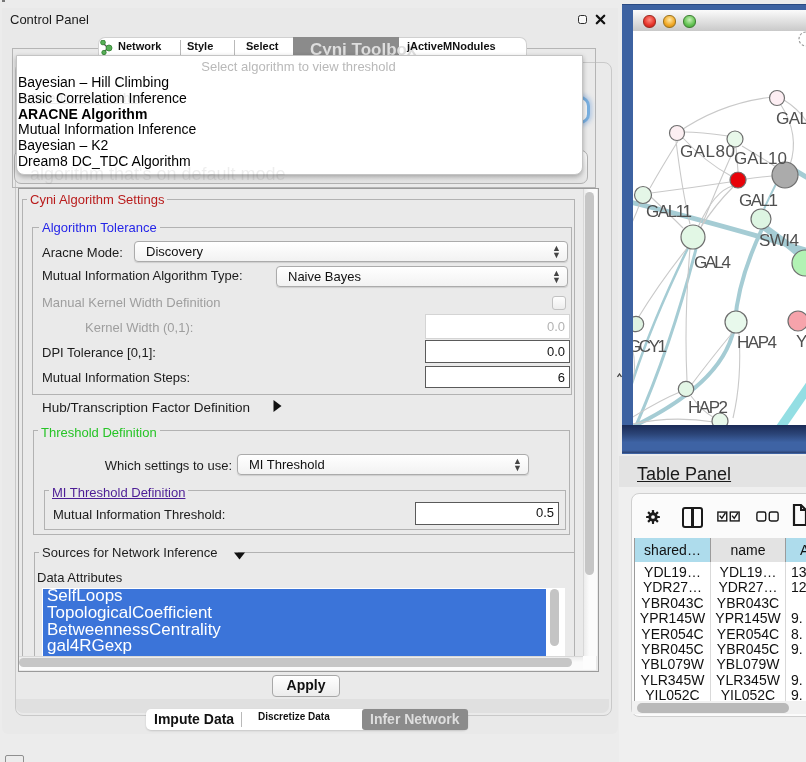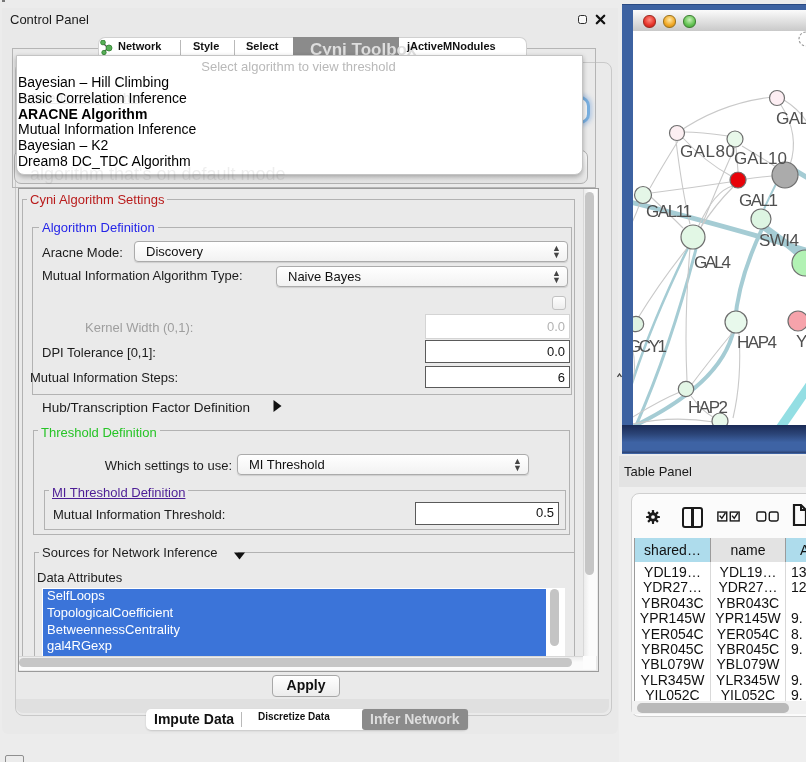--- a/index.html
+++ b/index.html
@@ -40,51 +40,52 @@
 
 <div class="abs" style="left:98px;top:37px;width:427px;height:21px;background:#ffffff;border:1px solid #d0d0d0;border-bottom:none;border-radius:7px 7px 0 0;"></div>
 <svg class="abs" style="left:100px;top:40px;" width="14" height="15" viewBox="0 0 14 15">
 <path d="M3 3 L8 8 M8 8 L4 12" stroke="#555" stroke-width="1.4" fill="none"></path>
 <circle cx="3" cy="2.5" r="2.4" fill="#57b057" stroke="#2e7d2e" stroke-width="0.8"></circle>
 <circle cx="9" cy="8" r="3" fill="#57b057" stroke="#2e7d2e" stroke-width="0.8"></circle>
 <circle cx="4" cy="12.5" r="2.2" fill="#57b057" stroke="#2e7d2e" stroke-width="0.8"></circle>
 </svg>
 <div class="abs tabtxt" style="left:118px;top:40px;">Network</div>
 <div class="abs" style="left:180px;top:40px;width:1px;height:15px;background:#b9b9b9;"></div>
-<div class="abs tabtxt" style="left:193px;top:40px;">Style</div>
+<div class="abs tabtxt" style="left:187px;top:40px;">Style</div>
 <div class="abs" style="left:234px;top:40px;width:1px;height:15px;background:#b9b9b9;"></div>
 <div class="abs tabtxt" style="left:246px;top:40px;">Select</div>
 <div class="abs seltab" style="left:293px;top:37px;width:106px;height:21px;"></div>
 <div class="abs" style="left:310px;top:40px;font-size:17px;font-weight:bold;color:#dedede;">Cyni Toolbox</div>
 <div class="abs tabtxt" style="left:407px;top:40px;">jActiveMNodules</div>
 
 <div class="abs" style="left:18px;top:188px;width:579px;height:482px;border:1px solid #9b9b9b;background:#eaeaea;"></div>
 
 <div class="abs" style="left:22px;top:199px;width:551px;height:457px;border:1px solid #b2b2b2;border-bottom:none;"></div>
 <div class="abs gtitle" style="left:27px;top:192px;color:#b91c1c;">Cyni Algorithm Settings</div>
 
 <div class="abs grp" style="left:32px;top:227px;width:538px;height:166px;"></div>
-<div class="abs gtitle" style="left:39px;top:220px;color:#2525e8;">Algorithm Definition</div>
+<div class="abs gtitle" style="left:39px;top:220px;color:#2525e8;">Algorithm Tolerance</div>
 
 <div class="abs lbl" style="left:42px;top:245px;">Aracne Mode:</div>
 <div class="abs combo" style="left:134px;top:241px;width:432px;height:19px;">
       <span class="ctext">Discovery</span>
       <span class="spin">▲<br>▼</span>
     </div>
 <div class="abs lbl" style="left:42px;top:268px;">Mutual Information Algorithm Type:</div>
 <div class="abs combo" style="left:276px;top:266px;width:290px;height:19px;">
       <span class="ctext">Naive Bayes</span>
       <span class="spin">▲<br>▼</span>
     </div>
+<div class="abs lbl dis" style="left:42px;top:295px;">Manual Kernel Width Definition</div>
 <div class="abs" style="left:552px;top:296px;width:12px;height:12px;border:1px solid #c2c2c2;border-radius:3px;background:linear-gradient(#fefefe,#ededed);"></div>
 <div class="abs lbl dis" style="left:42px;top:320px;margin-left:43px;">Kernel Width (0,1):</div>
 <div class="abs tfield" style="left:425px;top:314px;width:139px;height:19px;border:1px solid #d4d4d4;color:#b3b3b3;padding:4px 4px 0 0;">0.0</div>
 <div class="abs lbl" style="left:42px;top:345px;">DPI Tolerance [0,1]:</div>
 <div class="abs tfield" style="left:425px;top:340px;width:139px;height:18px;border:1.5px solid #5a5a5a;padding:3px 4px 0 0;">0.0</div>
-<div class="abs lbl" style="left:30px;top:370px;">Mutual Information Steps:</div>
+<div class="abs lbl" style="left:42px;top:370px;">Mutual Information Steps:</div>
 <div class="abs tfield" style="left:425px;top:366px;width:139px;height:17px;border:1.5px solid #5a5a5a;padding:3px 4px 0 0;">6</div>
 
 <div class="abs lbl" style="left:42px;top:400px;font-size:13.5px;">Hub/Transcription Factor Definition</div>
 <svg class="abs" style="left:272px;top:399px;" width="11" height="14" viewBox="0 0 11 14">
       <path d="M1.5 1 L9.5 7 L1.5 13 Z" fill="#111"></path>
     </svg>
 
 <div class="abs grp" style="left:33px;top:430px;width:535px;height:103px;"></div>
 <div class="abs gtitle" style="left:38px;top:425px;color:#27c427;">Threshold Definition</div>
 <div class="abs lbl" style="left:60px;top:458px;width:172px;text-align:right;">Which settings to use:</div>
@@ -100,21 +101,21 @@
 
 <div class="abs" style="left:34px;top:552px;width:539px;height:104px;border:1px solid #b2b2b2;border-bottom:none;"></div>
 <div class="abs gtitle" style="left:39px;top:545px;color:#1c1c1c;padding-right:20px;">Sources for Network Inference</div>
 <svg class="abs" style="left:233px;top:551px;" width="13" height="10" viewBox="0 0 13 10">
       <path d="M1 1.5 L12 1.5 L6.5 8.5 Z" fill="#111"></path>
     </svg>
 <div class="abs lbl" style="left:37px;top:570px;">Data Attributes</div>
 
 <div class="abs" style="left:42px;top:588px;width:523px;height:68px;background:#ffffff;"></div>
 <div class="abs" style="left:43px;top:589px;width:503px;height:67px;background:#3b74d9;"></div>
-<div class="abs" style="left:47px;top:588px;font-size:13px;color:#ffffff;line-height:16.8px;">SelfLoops<br>TopologicalCoefficient<br>BetweennessCentrality<br>gal4RGexp</div>
+<div class="abs" style="left:47px;top:588px;font-size:17px;color:#ffffff;line-height:16.8px;">SelfLoops<br>TopologicalCoefficient<br>BetweennessCentrality<br>gal4RGexp</div>
 <div class="abs" style="left:550px;top:589px;width:9px;height:57px;background:#c4c4c4;border-radius:5px;"></div>
 
 <div class="abs" style="left:583px;top:189px;width:13px;height:467px;background:linear-gradient(to right,#ececec,#fbfbfb 40%,#fbfbfb);border-left:1px solid #d8d8d8;"></div>
 <div class="abs" style="left:585px;top:192px;width:9px;height:383px;background:#c6c6c6;border-radius:5px;"></div>
 <div class="abs" style="left:19px;top:656px;width:577px;height:13px;background:linear-gradient(#ececec,#fbfbfb 40%,#fbfbfb);border-top:1px solid #d8d8d8;"></div>
 <div class="abs" style="left:19px;top:658px;width:553px;height:9px;background:#c6c6c6;border-radius:5px;"></div>
 <div class="abs" style="left:583px;top:656px;width:13px;height:13px;background:#fdfdfd;"></div>
 
 <div class="abs" style="left:272px;top:675px;width:66px;height:19px;background:linear-gradient(#ffffff,#ececec);border:1px solid #a8a8a8;border-radius:4px;text-align:center;font-size:14px;font-weight:bold;color:#111;padding-top:1px;">Apply</div>
 
@@ -214,21 +215,21 @@
 </g>
 </svg>
 </div>
 <div class="abs" style="left:622px;top:425px;width:184px;height:28px;background:linear-gradient(180deg,#1a2a55 0%,#2b4477 32%,#3e63a4 62%,#3e63a4 90%,#2b4170 100%);"></div>
 
 <svg class="abs" style="left:617px;top:373px;" width="5" height="5" viewBox="0 0 5 5">
       <path d="M0.5 4 L2.5 1 L4.5 4" fill="none" stroke="#444" stroke-width="1.3"></path>
     </svg>
 
 <div class="abs" style="left:619px;top:456px;width:187px;height:31px;background:#e3e3e3;"></div>
-<div class="abs" style="left:624px;top:464px;font-size:13px;color:#1a1a1a;">Table Panel</div>
+<div class="abs" style="left:637px;top:464px;font-size:18px;color:#1a1a1a;text-decoration:underline;">Table Panel</div>
 <div class="abs" style="left:619px;top:487px;width:187px;height:275px;background:#efefef;"></div>
 <div class="abs" style="left:631px;top:493px;width:185px;height:222px;background:#fbfbfb;border:1px solid #cfcfcf;border-radius:8px;"></div>
 
 <svg class="abs" style="left:646px;top:510px;" width="14" height="14" viewBox="0 0 18 18">
 <g fill="#1a1a1a">
         <circle cx="9" cy="9" r="6"></circle>
 <g>
 <rect x="7.6" y="0" width="2.8" height="4" rx="0.6"></rect>
 <rect x="7.6" y="14" width="2.8" height="4" rx="0.6"></rect>
 <rect x="0" y="7.6" width="4" height="2.8" rx="0.6"></rect>

